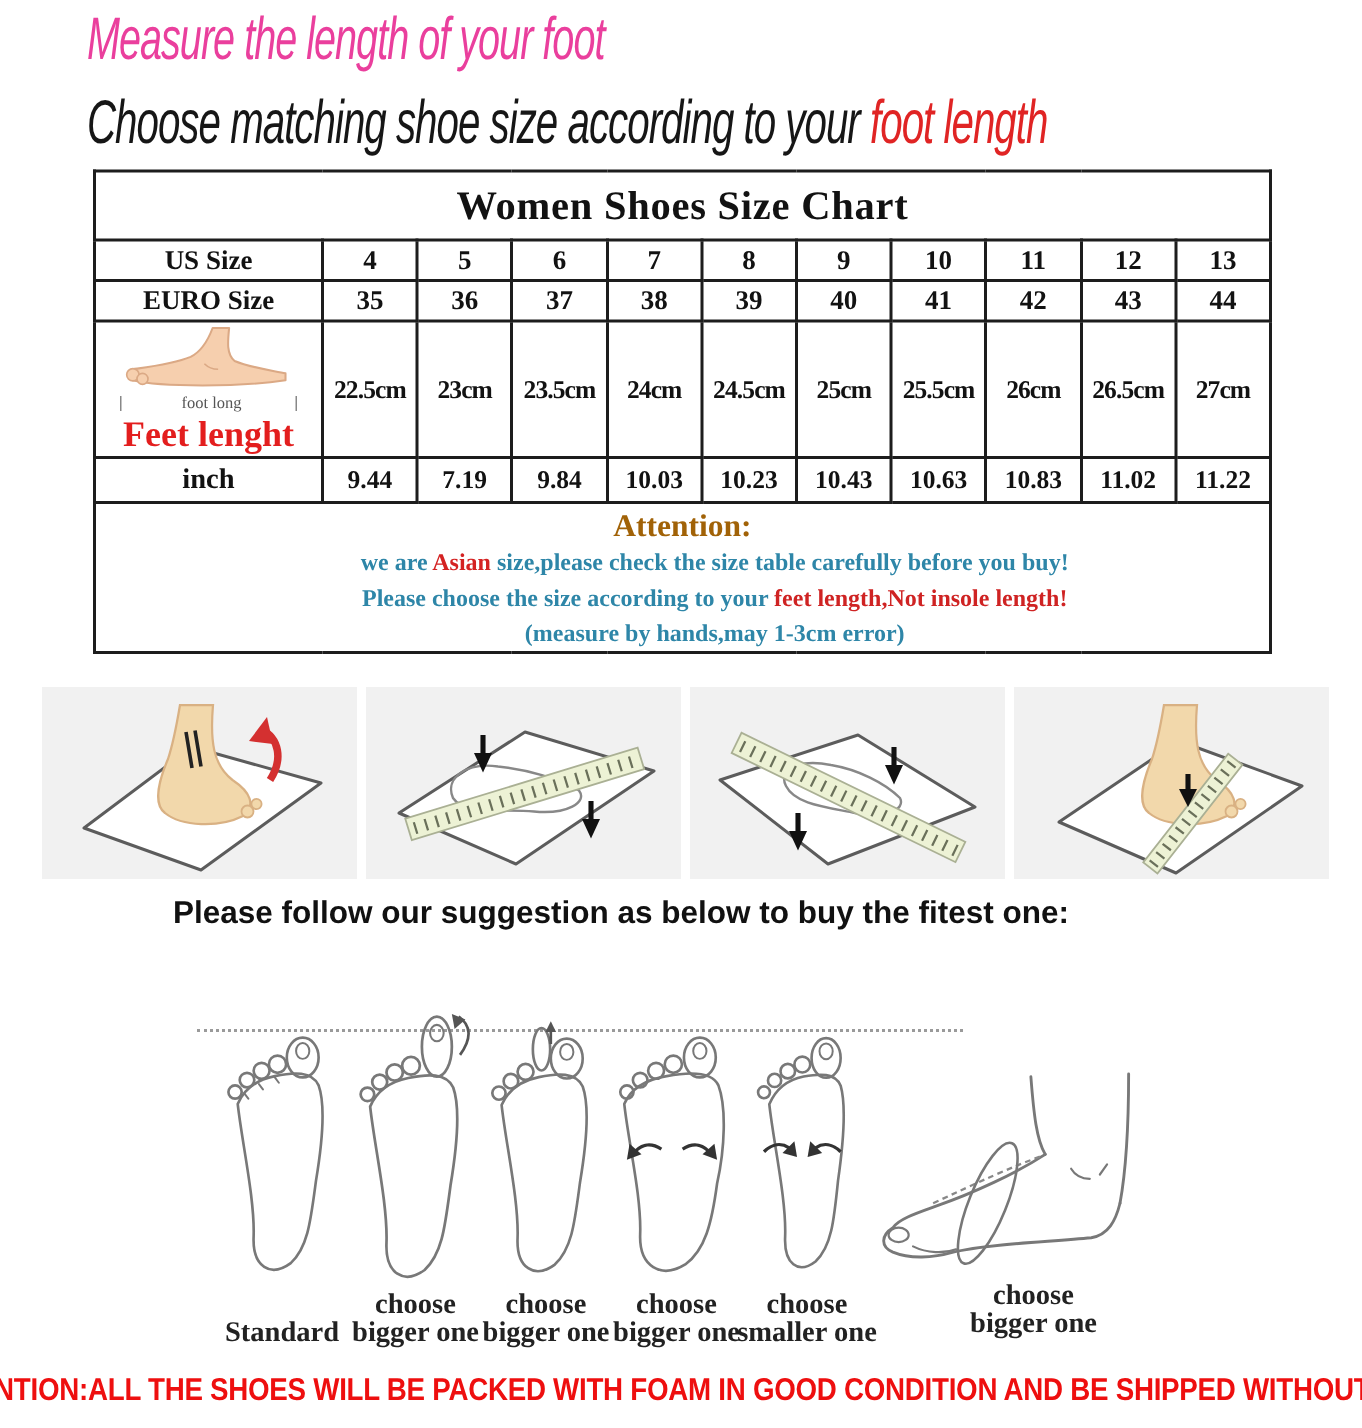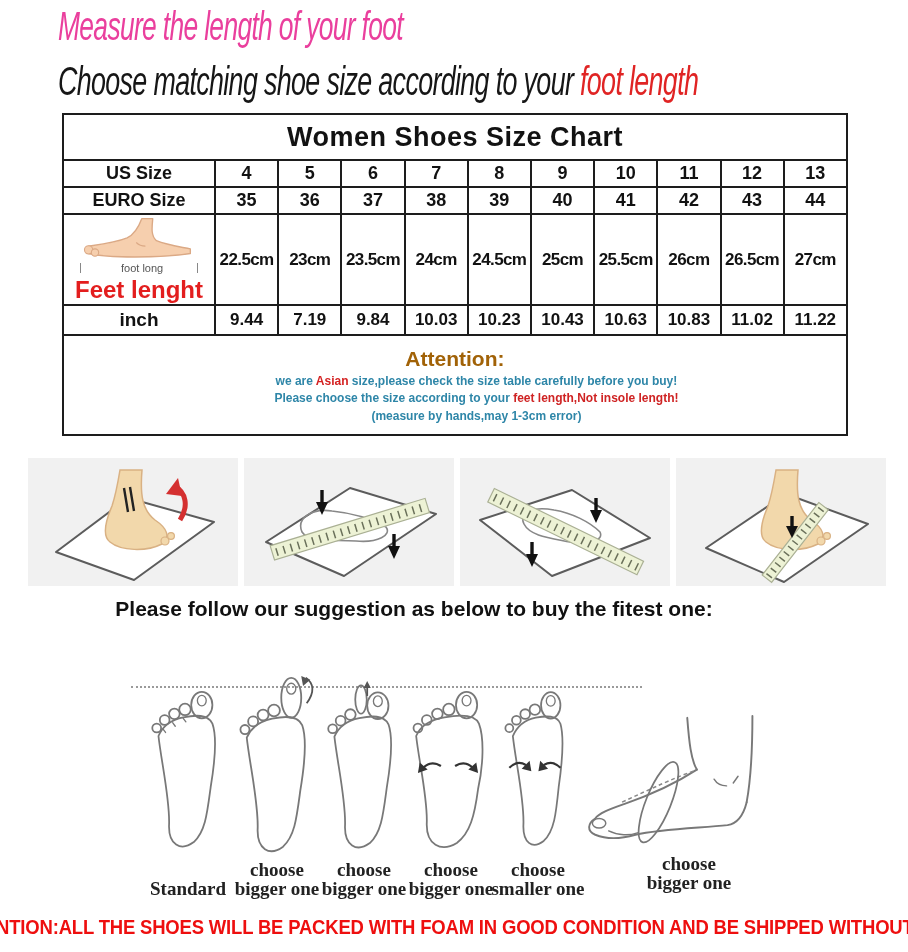--- a/index.html
+++ b/index.html
@@ -12,36 +12,36 @@
   .head1{left:58px;top:4px;font-size:40px;color:#ea3f9d;}
   .head1 .cond{transform:scaleX(.66);}
   .head2{left:58px;top:58px;font-size:41px;color:#161616;}
   .head2 .cond{transform:scaleX(.655);}
   .head2 .hl{color:#e02424;}
 
   
   table.sizechart{position:absolute;left:62px;top:113px;width:784px;border-collapse:collapse;
         table-layout:fixed;background:#fff;}
   table.sizechart td{border:2px solid #1d1d1d;text-align:center;vertical-align:middle;
-        font-weight:bold;color:#121212;padding:0;overflow:hidden;}
+        font-weight:bold;color:#121212;padding:0;overflow:hidden;font-family:Liberation Serif, serif;}
   td.t-title{height:44px;font-size:27px;letter-spacing:.5px;}
   tr.size-row td{height:25px;font-size:18px;}
   tr.inch-row td{height:28px;font-size:17px;}
   tr.feet-row td{height:84px;}
   td.cmcell{font-size:17px;letter-spacing:-.6px;}
   td.feetcell{padding:2px 0 0 4px;}
   .flcap{display:flex;align-items:center;width:116px;margin:0 auto;height:10px;
         font-size:11px;font-weight:normal;color:#555;border-left:1px solid #888;border-right:1px solid #888;gap:36px;}
   .flcap .dash{flex:1;border-top:1px dashed #888;height:0;margin:0 2px;}
   .flcap .cap-txt{white-space:nowrap;line-height:1;}
   .feetlabel{color:#e31e1e;font-size:24px;font-weight:bold;margin-top:3px;text-align:center;}
 
   td.attcell{height:98px;font-weight:normal;}
   .att-title{color:#a16207;font-weight:bold;font-size:21px;line-height:1.35;}
-  .att-line{color:#2e86a8;font-size:12px;line-height:1.45;padding-left:43px;}
+  .att-line{color:#2e86a8;font-size:16px;line-height:1.45;padding-left:43px;}
   .a-red{color:#cf2323;}
   .a-redb{color:#d42222;font-weight:bold;}
 
   
   .mpanels{position:absolute;left:28px;top:458px;width:856px;display:flex;gap:6px;}
   .mp{width:210px;height:128px;background:#f1f1f1;flex:0 0 auto;}
   .mp svg{display:block;}
 
   
   .sug-intro{position:absolute;left:0;top:597px;width:828px;text-align:center;

